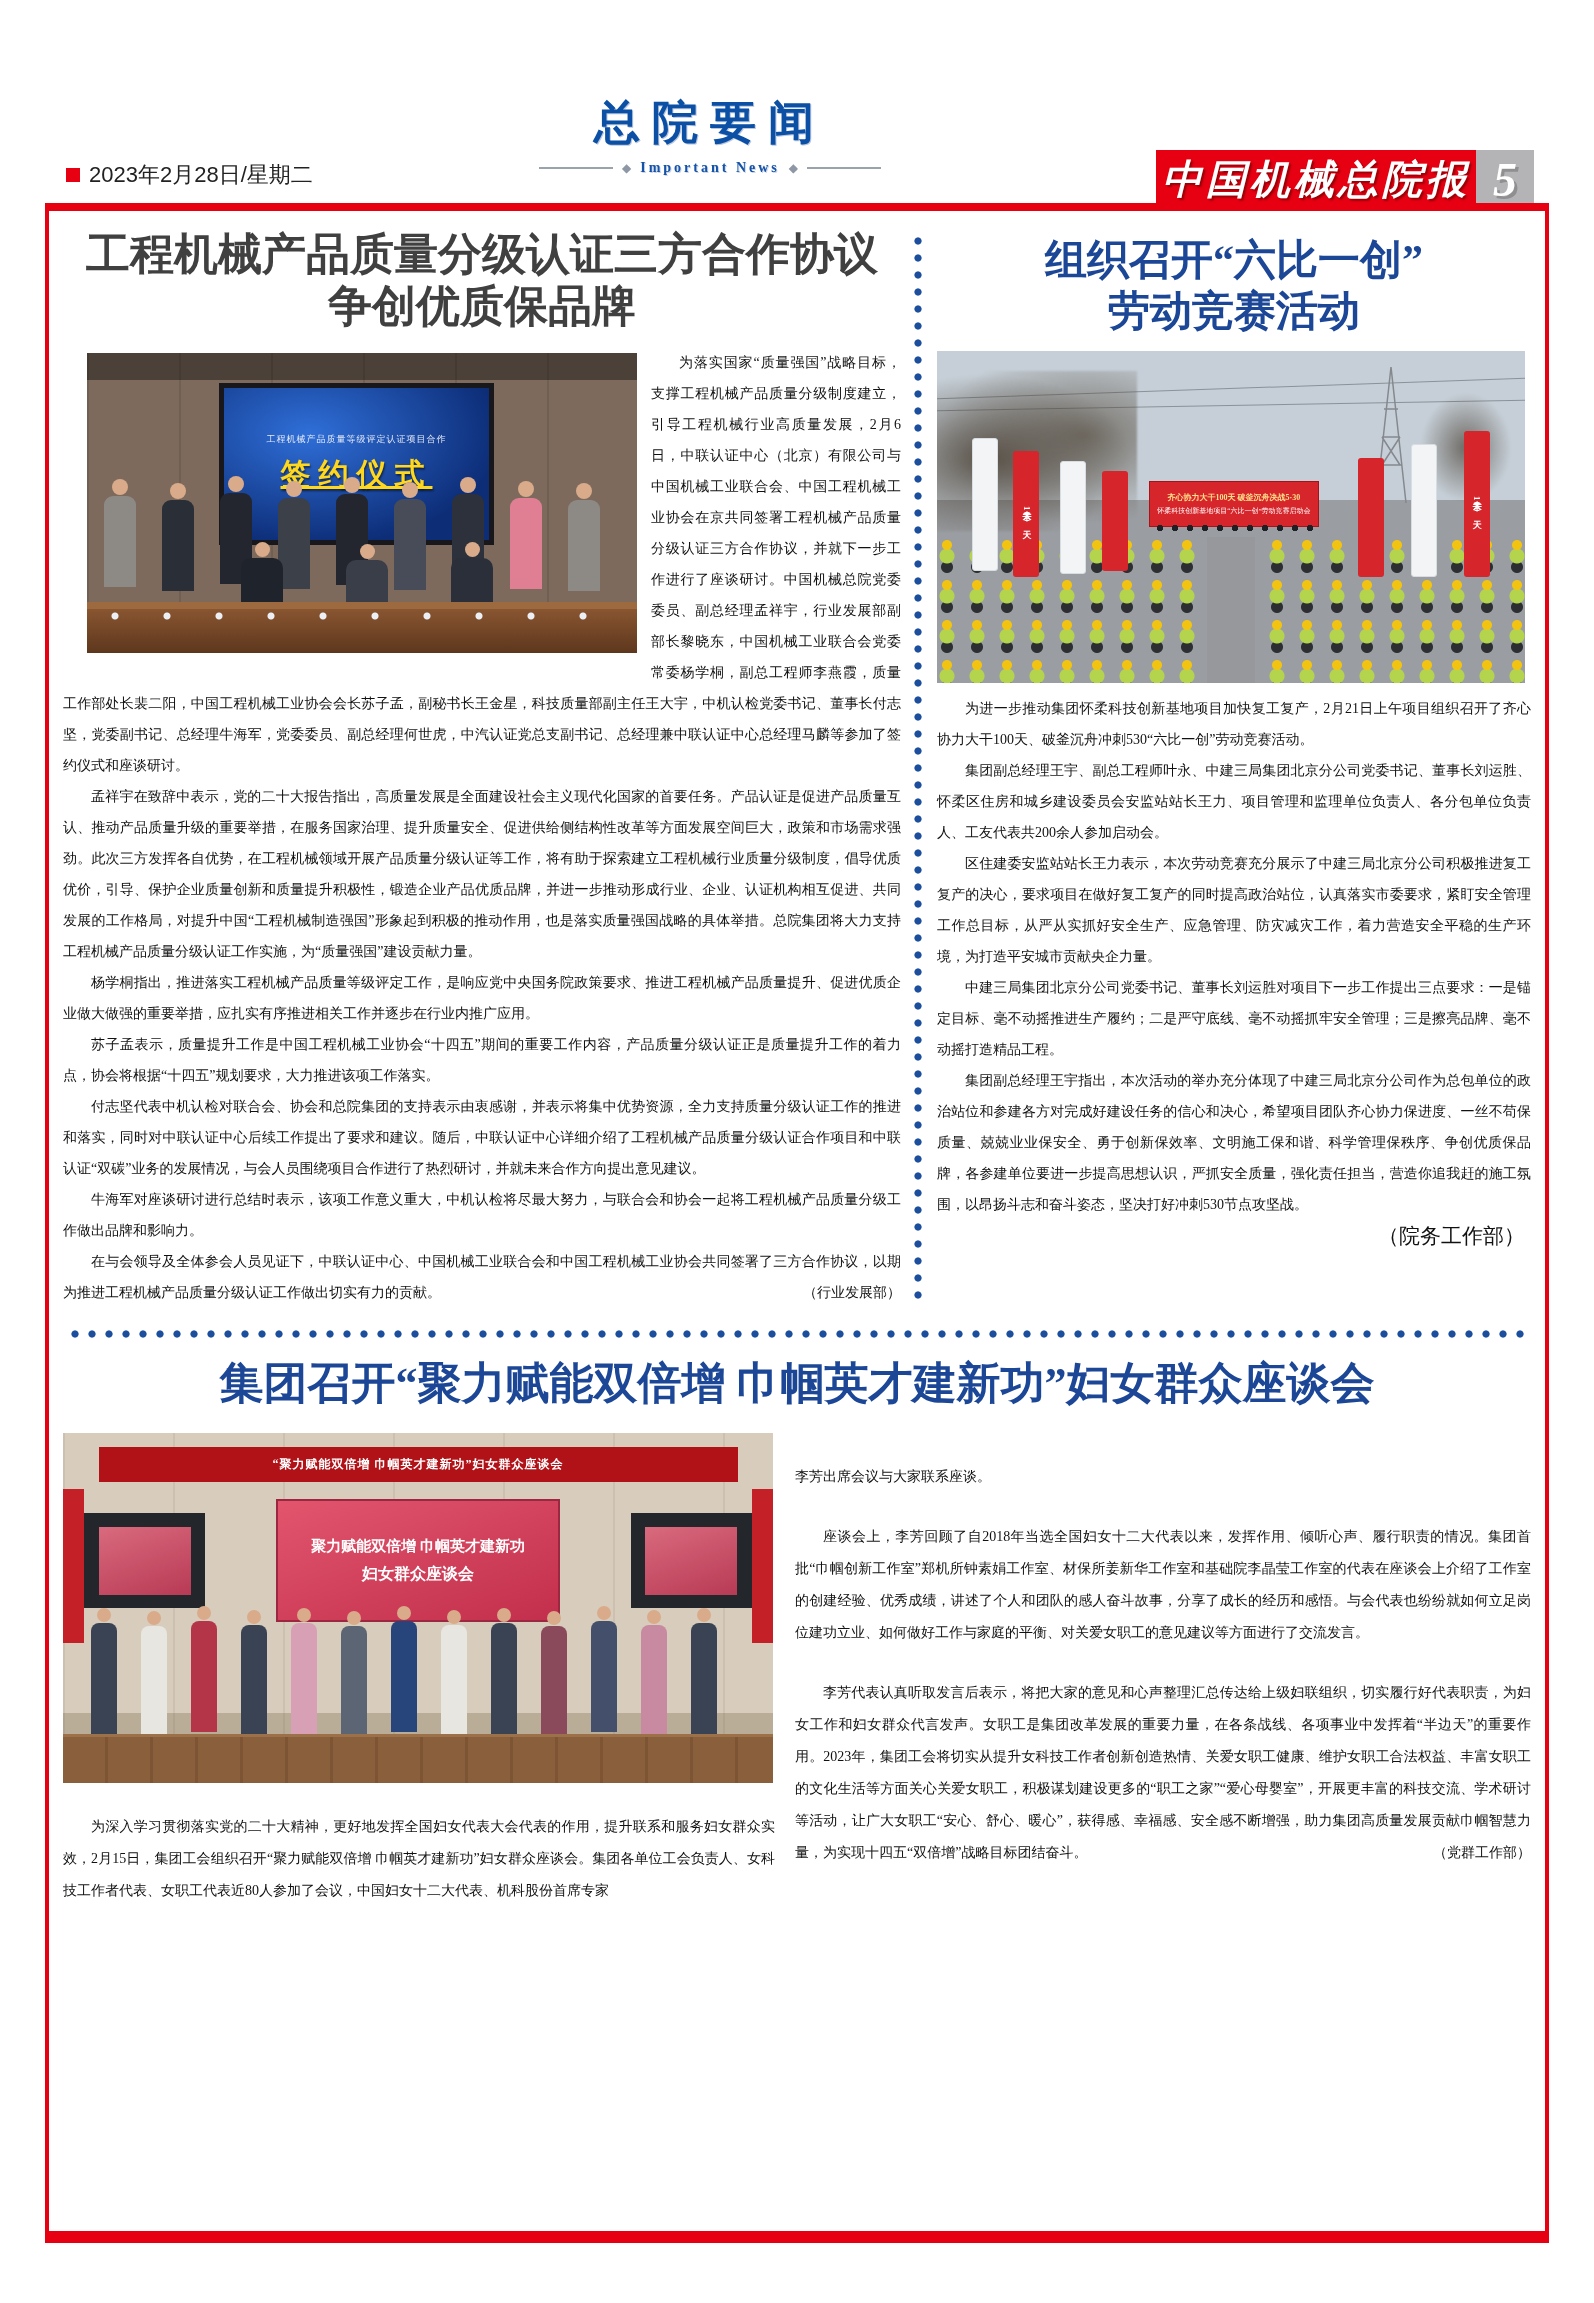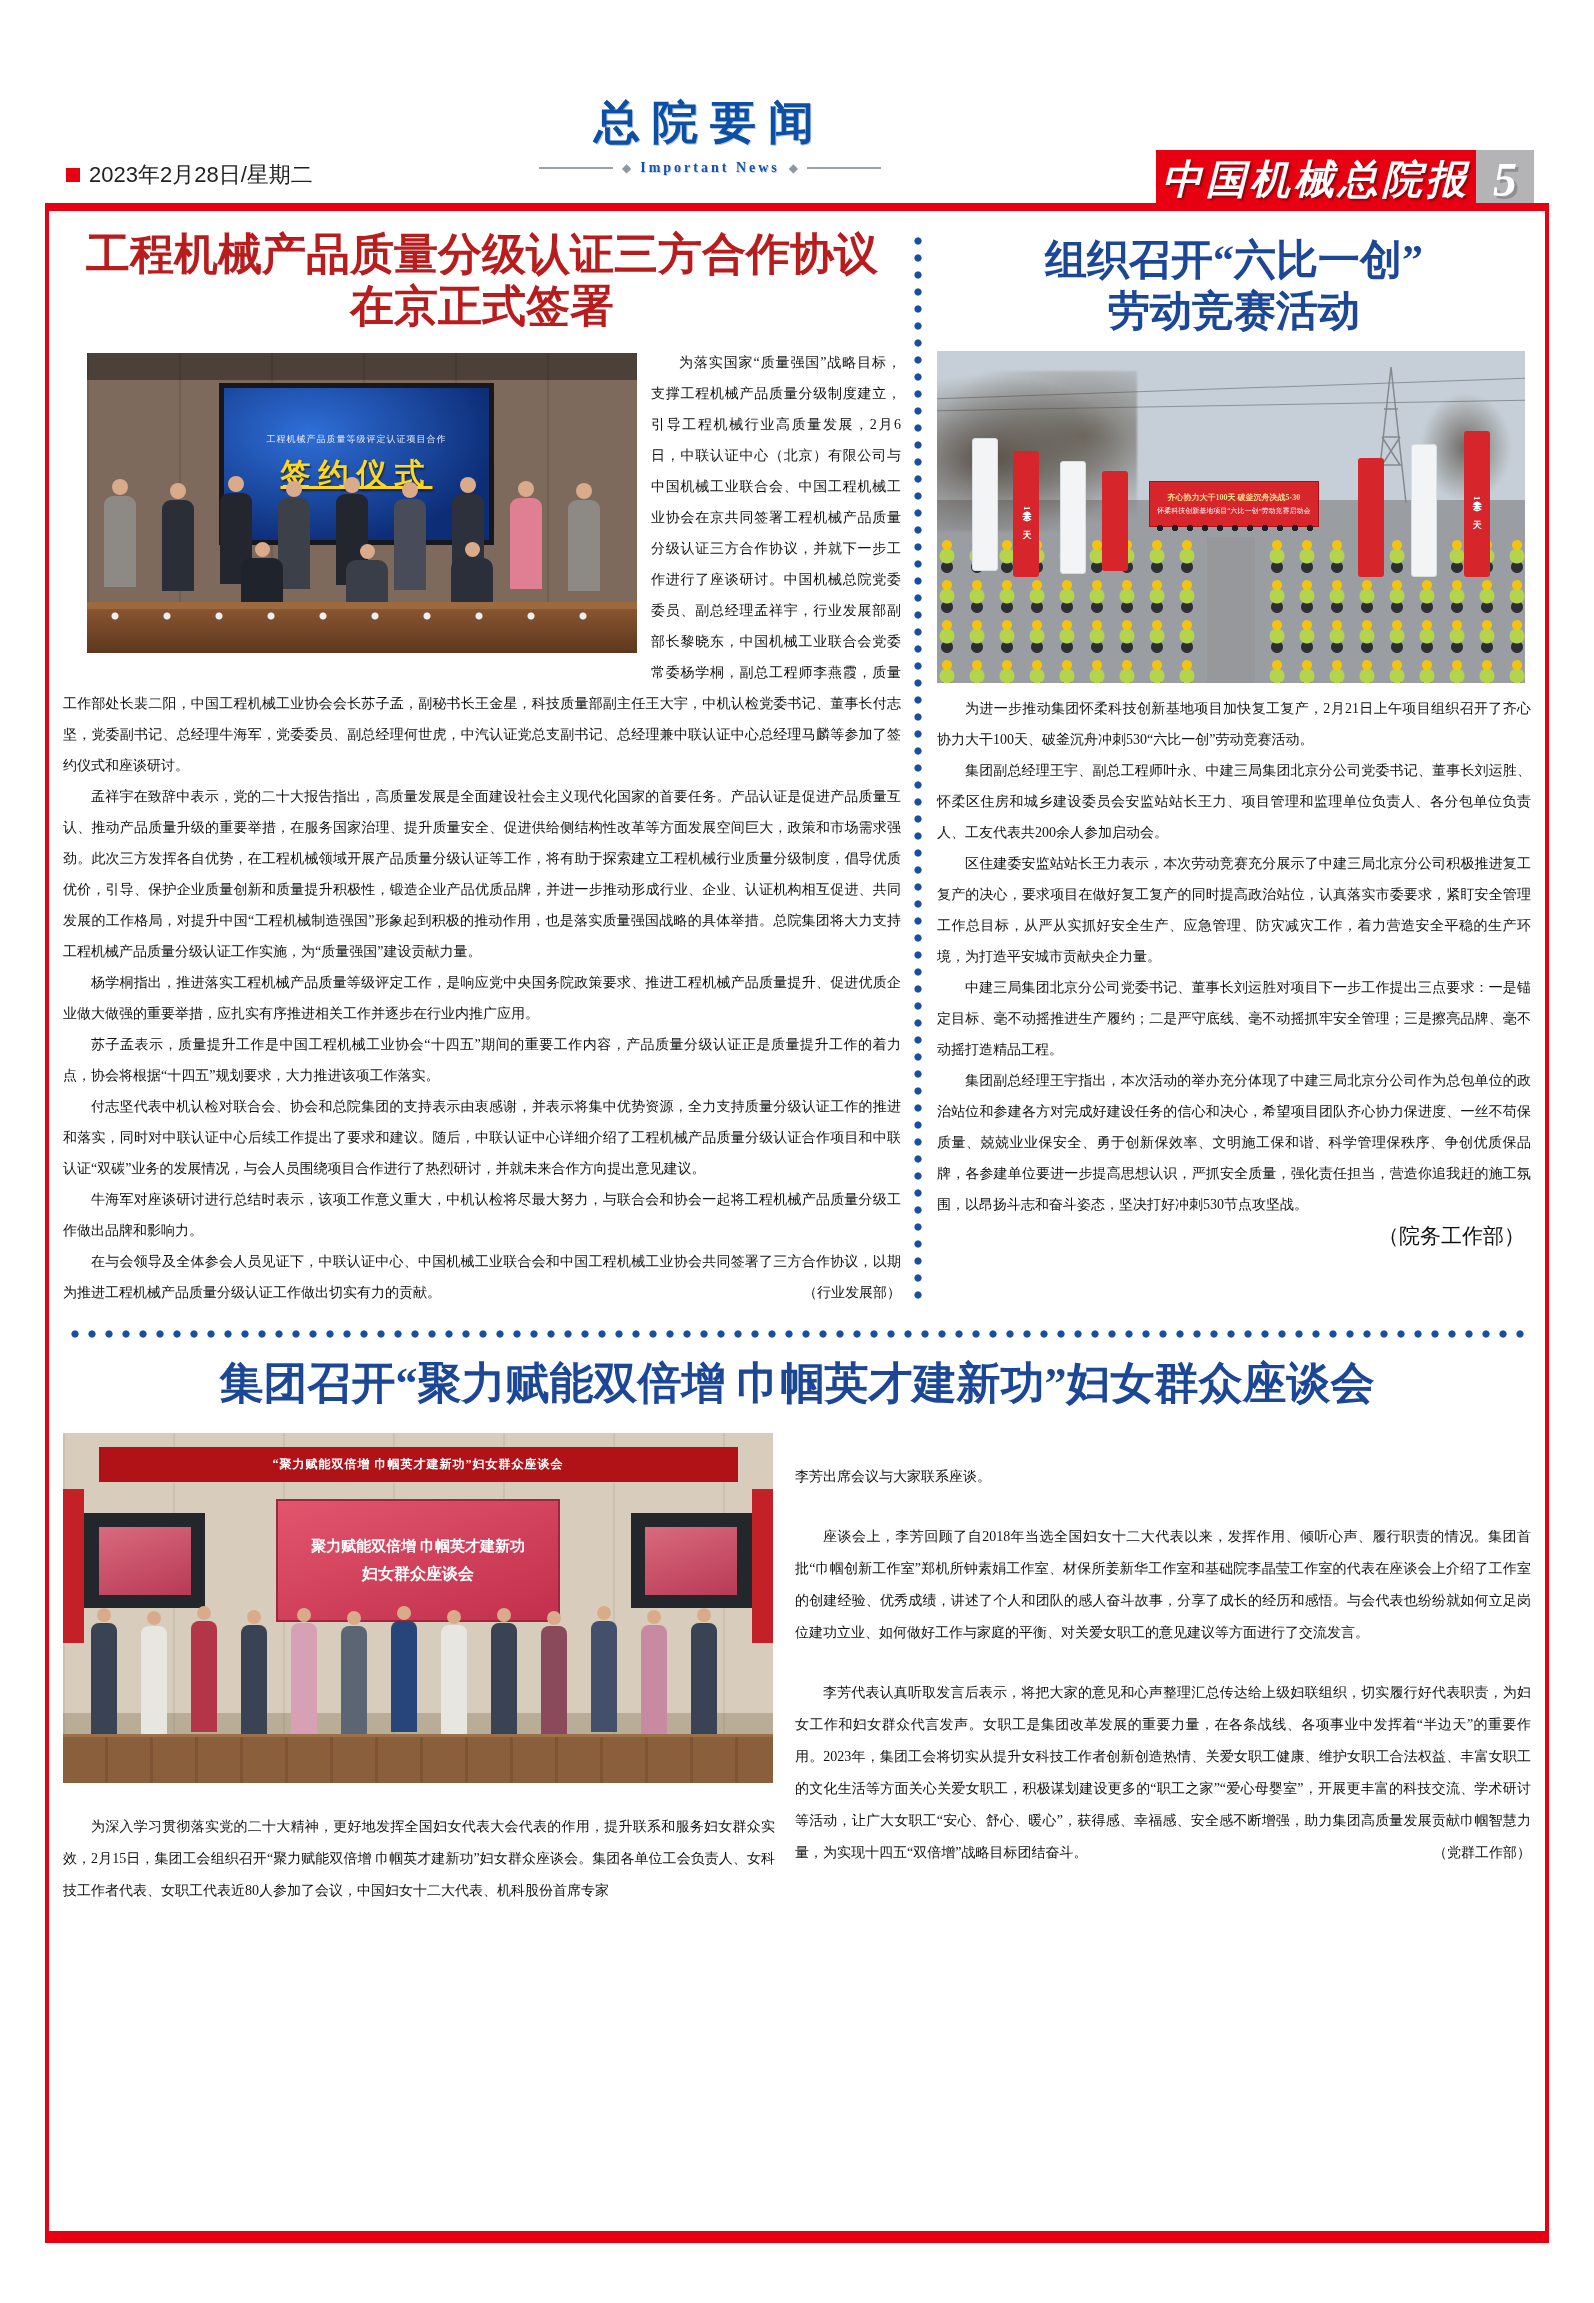--- a/index.html
+++ b/index.html
@@ -20,21 +20,21 @@
   .masthead-page { width:58px; background:#b4b4b6; color:#fff; font-size:48px; font-weight:bold; font-style:italic; display:flex; align-items:center; justify-content:center; text-shadow:3px 3px 0 #8f8f92; }
 
   
   .frame { position:absolute; left:45px; top:203px; width:1504px; height:2040px; border-style:solid; border-color:#e60012; border-width:8px 4px 12px 4px; padding:16px 14px 8px 14px; }
 
   .top-row { display:flex; }
   .col-left { width:838px; }
   .vdots { width:12px; margin:6px 13px 0 11px; background-image:radial-gradient(circle at 6px 8px, #1c4e9e 3.2px, transparent 4px); background-size:12px 17px; background-repeat:repeat-y; }
   .col-right { flex:1; padding-top:4px; }
 
-  .left-title { text-align:center; color:#b91c1c; font-size:44px; line-height:1.18; font-weight:bold; margin:2px 0 14px; }
+  .left-title { text-align:center; color:#404040; font-size:44px; line-height:1.18; font-weight:bold; margin:2px 0 14px; }
   .right-title { text-align:center; color:#1c4796; font-size:42px; line-height:1.22; font-weight:bold; margin:4px 0 14px; }
   .bottom-title { text-align:center; color:#1c4796; font-size:44px; font-weight:bold; margin:12px 0 20px; }
 
   .body p, .col-right p, .b-left p, .b-right p { font-size:14px; line-height:31px; text-align:justify; text-indent:2em; }
   .b-left p, .b-right p { line-height:32px;margin-top:28px; }
   .no-indent { text-indent:0 !important; }
   .byline { float:right; text-indent:0; }
   .right-byline { text-align:right; font-size:21px; line-height:32px; padding-right:6px; }
   .body::after { content:""; display:block; clear:both; }
 
@@ -147,21 +147,21 @@
     <div class="masthead-page">5</div>
   </div>
 
   <div class="frame">
 
     <div class="top-row">
 
       <div class="col-left">
         <h1 class="left-title">
           <div>工程机械产品质量分级认证三方合作协议</div>
-          <div>在京正式签署</div>
+          <div>争创优质保品牌</div>
         </h1>
         <div class="body">
           <div class="photo photo-signing">
             <div class="ps-screen">
               <div class="ps-small">工程机械产品质量等级评定认证项目合作</div>
               <div class="ps-big">签约仪式</div>
             </div>
             <div class="ps-people"></div>
             <div class="ps-seated"></div>
             <div class="ps-table"></div>

